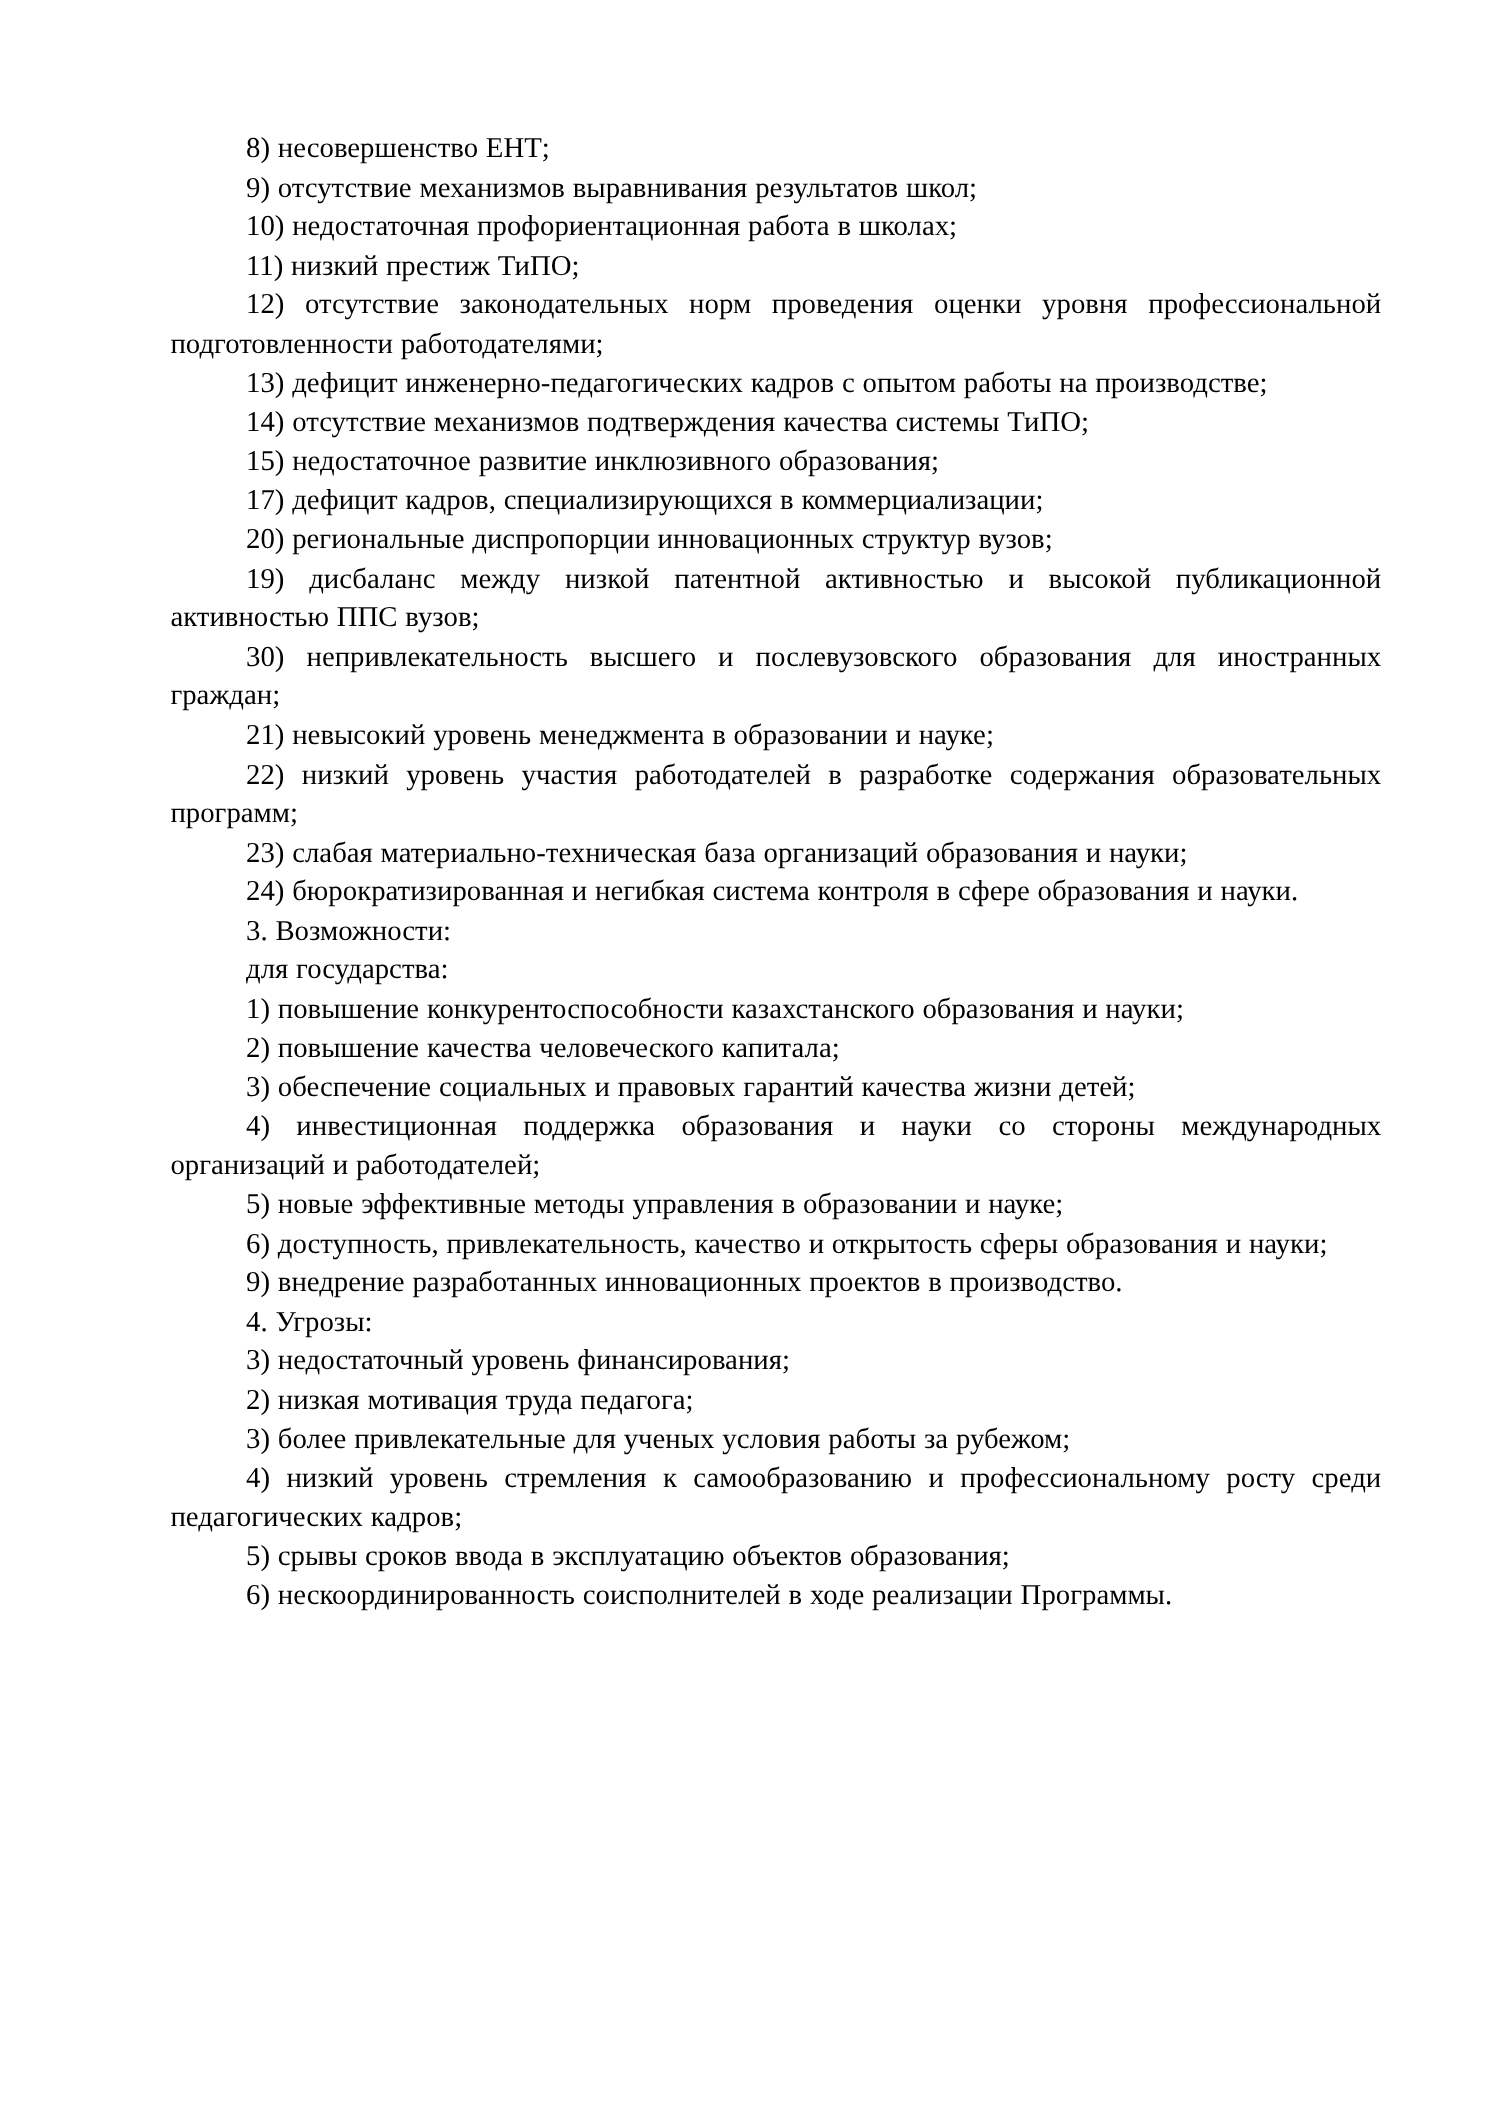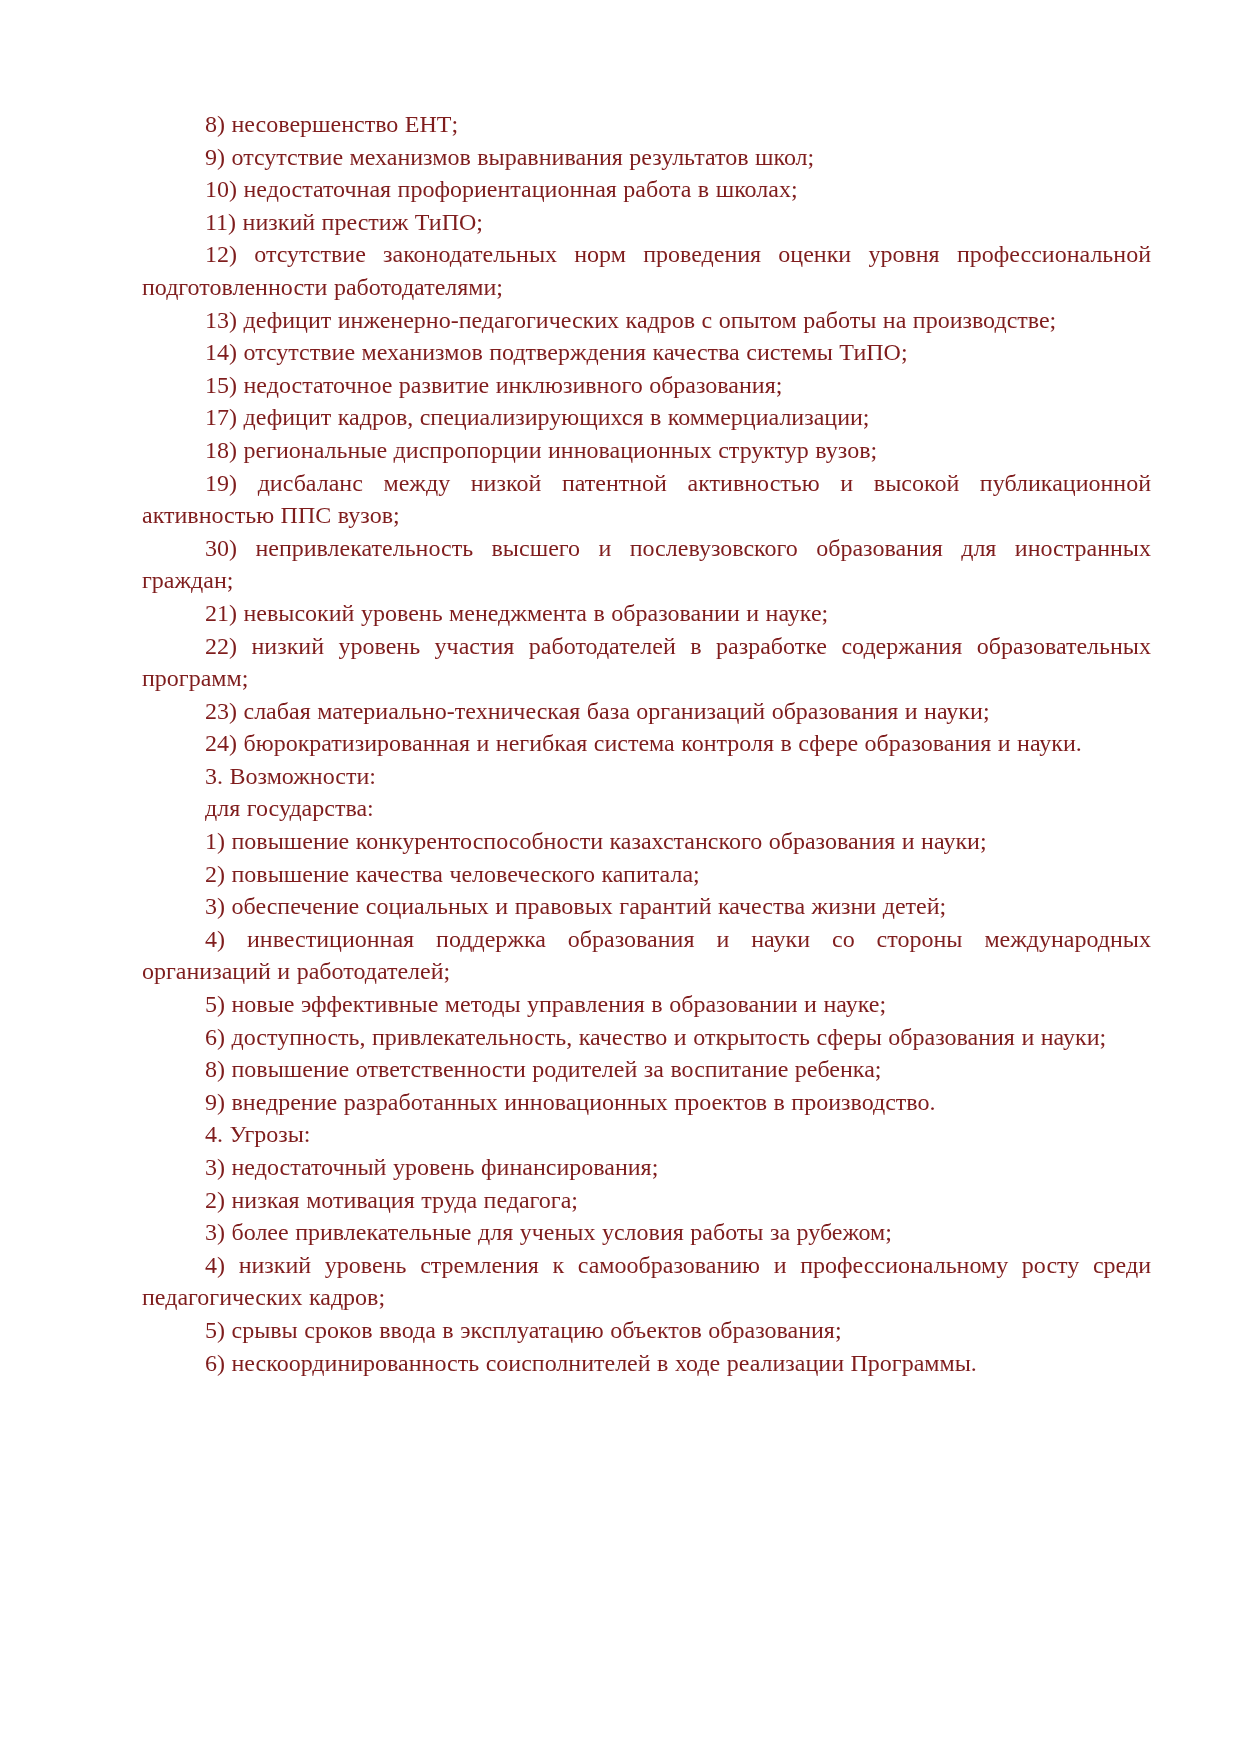--- a/index.html
+++ b/index.html
@@ -21,56 +21,55 @@
   }
   .content {
     width: 1009px;
   }
   p.para {
     margin: 0;
     padding: 0;
     font-family: "Liberation Serif", "DejaVu Serif", serif;
     font-size: 24px;
     line-height: 32.6px;
-    color: #7f1d1d;
+    color: #000000;
     text-align: justify;
     text-indent: 63px;
     word-spacing: 0.5px;
   }
 </style>
 </head>
 <body>
 
 <div class="page">
   <div class="content" id="content">
       <p class="para">8) несовершенство ЕНТ;</p>
       <p class="para">9) отсутствие механизмов выравнивания результатов школ;</p>
       <p class="para">10) недостаточная профориентационная работа в школах;</p>
       <p class="para">11) низкий престиж ТиПО;</p>
       <p class="para">12) отсутствие законодательных норм проведения оценки уровня профессиональной подготовленности работодателями;</p>
       <p class="para">13) дефицит инженерно-педагогических кадров с опытом работы на производстве;</p>
       <p class="para">14) отсутствие механизмов подтверждения качества системы ТиПО;</p>
       <p class="para">15) недостаточное развитие инклюзивного образования;</p>
       <p class="para">17) дефицит кадров, специализирующихся в коммерциализации;</p>
-      <p class="para">18) региональные диспропорции инновационных структур вузов;</p>
+      <p class="para">20) региональные диспропорции инновационных структур вузов;</p>
       <p class="para">19) дисбаланс между низкой патентной активностью и высокой публикационной активностью ППС вузов;</p>
       <p class="para">30) непривлекательность высшего и послевузовского образования для иностранных граждан;</p>
       <p class="para">21) невысокий уровень менеджмента в образовании и науке;</p>
       <p class="para">22) низкий уровень участия работодателей в разработке содержания образовательных программ;</p>
       <p class="para">23) слабая материально-техническая база организаций образования и науки;</p>
       <p class="para">24) бюрократизированная и негибкая система контроля в сфере образования и науки.</p>
       <p class="para">3. Возможности:</p>
       <p class="para">для государства:</p>
       <p class="para">1) повышение конкурентоспособности казахстанского образования и науки;</p>
       <p class="para">2) повышение качества человеческого капитала;</p>
       <p class="para">3) обеспечение социальных и правовых гарантий качества жизни детей;</p>
       <p class="para">4) инвестиционная поддержка образования и науки со стороны международных организаций и работодателей;</p>
       <p class="para">5) новые эффективные методы управления в образовании и науке;</p>
       <p class="para">6) доступность, привлекательность, качество и открытость сферы образования и науки;</p>
-      <p class="para">8) повышение ответственности родителей за воспитание ребенка;</p>
       <p class="para">9) внедрение разработанных инновационных проектов в производство.</p>
       <p class="para">4. Угрозы:</p>
       <p class="para">3) недостаточный уровень финансирования;</p>
       <p class="para">2) низкая мотивация труда педагога;</p>
       <p class="para">3) более привлекательные для ученых условия работы за рубежом;</p>
       <p class="para">4) низкий уровень стремления к самообразованию и профессиональному росту среди педагогических кадров;</p>
       <p class="para">5) срывы сроков ввода в эксплуатацию объектов образования;</p>
       <p class="para">6) нескоординированность соисполнителей в ходе реализации Программы.</p>
     </div>
 </div>

